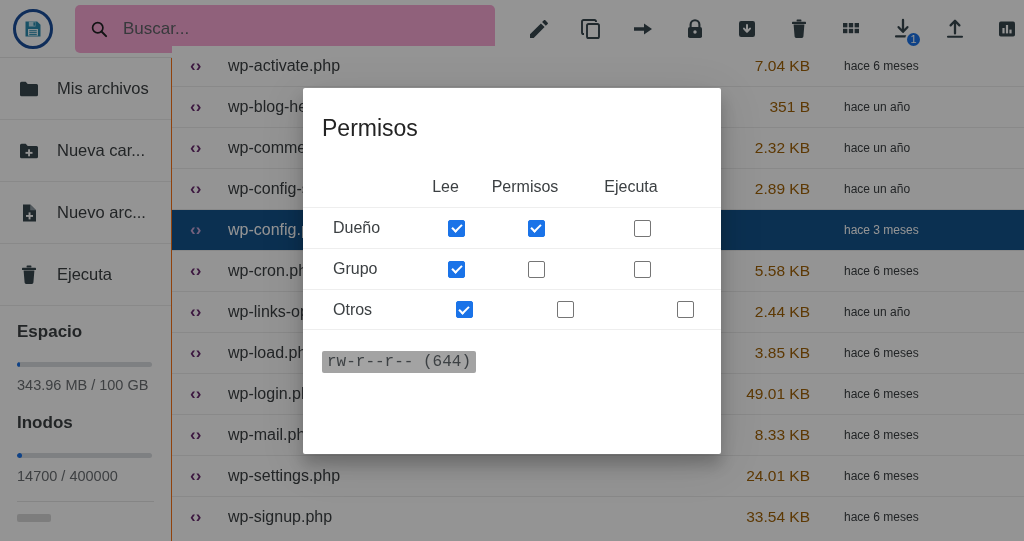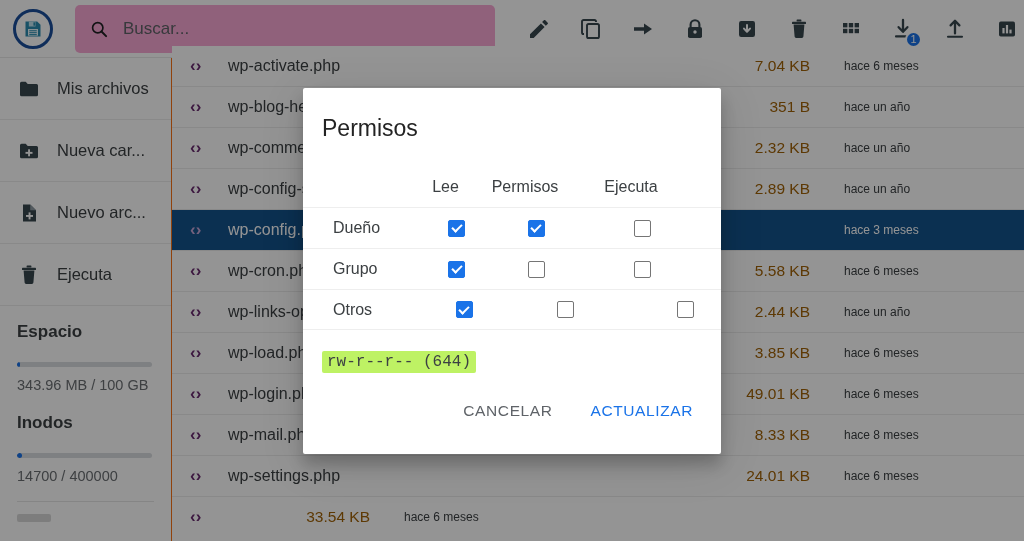--- a/index.html
+++ b/index.html
@@ -149,21 +149,21 @@
   }
   .cb.on { background: #1a73e8; border-color: #1a73e8; }
   .cb.on::after {
     content: ""; display: block;
     width: 4px; height: 8px; margin-top: -2px;
     border: solid #ffffff; border-width: 0 2px 2px 0;
     transform: rotate(45deg);
   }
   .perm-code {
     margin: 21px 0 0 19px; align-self: flex-start;
-    background: #bef264; color: #3c4043;
+    background: #a3a3a3; color: #3c4043;
     font-family: "Liberation Mono", "DejaVu Sans Mono", monospace;
     font-size: 16px; padding: 2px 5px; border-radius: 2px;
   }
   .modal-actions {
     margin-top: auto; display: flex; justify-content: flex-end;
     align-items: center; padding: 0 18px 26px 0; gap: 18px;
   }
   .btn-text {
     background: none; border: none; cursor: pointer;
     font-family: "Liberation Sans", sans-serif;
@@ -406,20 +406,21 @@
         <span class="f-date">hace 8 meses</span>
       </div>
       <div class="file-row">
         <span class="code-icon">‹›</span>
         <span class="f-name">wp-settings.php</span>
         <span class="f-size">24.01 KB</span>
         <span class="f-date">hace 6 meses</span>
       </div>
       <div class="file-row">
         <span class="code-icon">‹›</span>
+        <span class="f-name">wp-signup.php</span>
         <span class="f-size">33.54 KB</span>
         <span class="f-date">hace 6 meses</span>
       </div>
     </div>
 
   <div class="scrim"></div>
 
   <div class="modal">
     <div class="modal-title">Permisos</div>
 
@@ -472,19 +473,15 @@
             <span class="cb"></span>
           </div>
         <div class="c-col wide">
             <span class="cb"></span>
           </div>
       </div>
     </div>
 
     <div class="perm-code">rw-r--r--  (644)</div>
 
-    <div class="modal-actions">
-      <button class="btn-text btn-cancel">CANCELAR</button>
-      <button class="btn-text btn-primary">ACTUALIZAR</button>
-    </div>
   </div>
 
 </div>
 
 </body></html>

